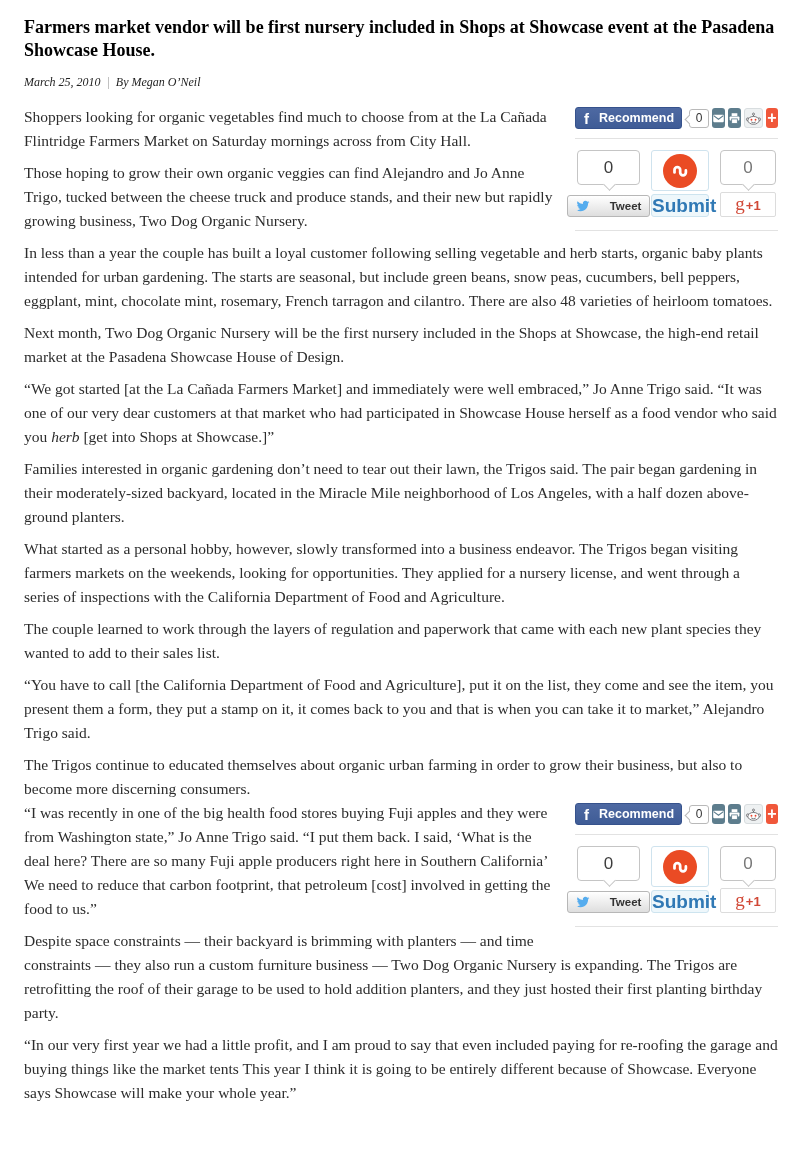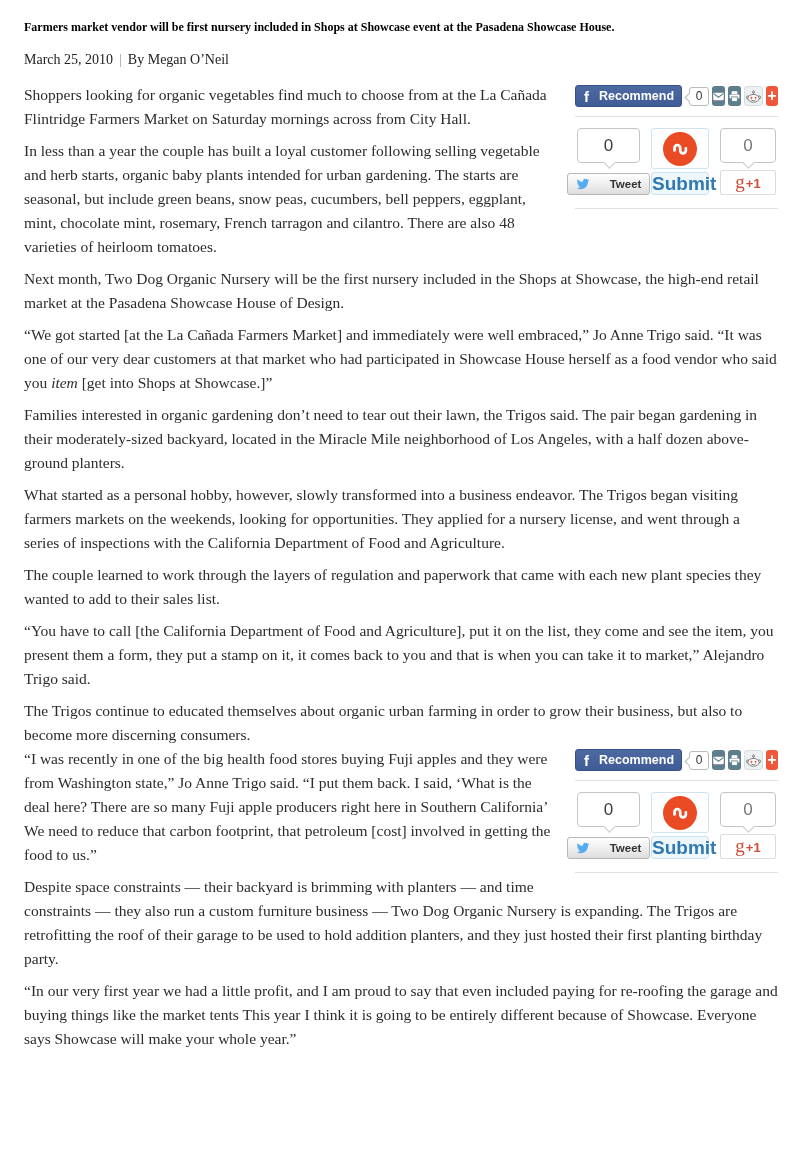--- a/index.html
+++ b/index.html
@@ -13,30 +13,31 @@
 
   h1.title {
     font-size: 23px;
     line-height: 27px;
     font-weight: bold;
     color: #000;
     margin-bottom: 10px;
     letter-spacing: 0.2px;
   }
   h2.subtitle {
-    font-size: 12px;
+    font-size: 18px;
     line-height: 23px;
     font-weight: bold;
     color: #000;
     margin-bottom: 13px;
   }
   .dateline {
-    font-size: 14px;
+    font-size: 12px;
     color: #222;
     margin-bottom: 15px;
+    font-style: italic;
   }
   .dateline .sep { color: #9a9a9a; padding: 0 6px; }
 
   .article-body { font-size: 15.5px; line-height: 24px; }
   .article-body p { margin-bottom: 8px; }
   .article-body p:last-child { margin-bottom: 0; }
   .article-body em { font-style: italic; }
 
   
   .share-widget {
@@ -273,23 +274,24 @@
           <button class="gplus-btn">
             <span class="gplus-g">g</span>
             <span class="gplus-one">+1</span>
           </button>
         </div>
       </div>
     </aside>
 
     <div>
         <p>Shoppers looking for organic vegetables find much to choose from at the La Cañada Flintridge Farmers Market on Saturday mornings across from City Hall.</p>
+        <p>Those hoping to grow their own organic veggies can find Alejandro and Jo Anne Trigo, tucked between the cheese truck and produce stands, and their new but rapidly growing business, Two Dog Organic Nursery.</p>
         <p>In less than a year the couple has built a loyal customer following selling vegetable and herb starts, organic baby plants intended for urban gardening. The starts are seasonal, but include green beans, snow peas, cucumbers, bell peppers, eggplant, mint, chocolate mint, rosemary, French tarragon and cilantro. There are also 48 varieties of heirloom tomatoes.</p>
         <p>Next month, Two Dog Organic Nursery will be the first nursery included in the Shops at Showcase, the high-end retail market at the Pasadena Showcase House of Design.</p>
-        <p>“We got started [at the La Cañada Farmers Market] and immediately were well embraced,” Jo Anne Trigo said. “It was one of our very dear customers at that market who had participated in Showcase House herself as a food vendor who said you <em>item</em> [get into Shops at Showcase.]”</p>
+        <p>“We got started [at the La Cañada Farmers Market] and immediately were well embraced,” Jo Anne Trigo said. “It was one of our very dear customers at that market who had participated in Showcase House herself as a food vendor who said you <em>herb</em> [get into Shops at Showcase.]”</p>
         <p>Families interested in organic gardening don’t need to tear out their lawn, the Trigos said. The pair began gardening in their moderately-sized backyard, located in the Miracle Mile neighborhood of Los Angeles, with a half dozen above-ground planters.</p>
         <p>What started as a personal hobby, however, slowly transformed into a business endeavor. The Trigos began visiting farmers markets on the weekends, looking for opportunities. They applied for a nursery license, and went through a series of inspections with the California Department of Food and Agriculture.</p>
         <p>The couple learned to work through the layers of regulation and paperwork that came with each new plant species they wanted to add to their sales list.</p>
         <p>“You have to call [the California Department of Food and Agriculture], put it on the list, they come and see the item, you present them a form, they put a stamp on it, it comes back to you and that is when you can take it to market,” Alejandro Trigo said.</p>
         <p>The Trigos continue to educated themselves about organic urban farming in order to grow their business, but also to become more discerning consumers.</p>
       </div>
 
     <aside class="share-widget">
       <div class="fb-row">
         <button class="fb-btn">

